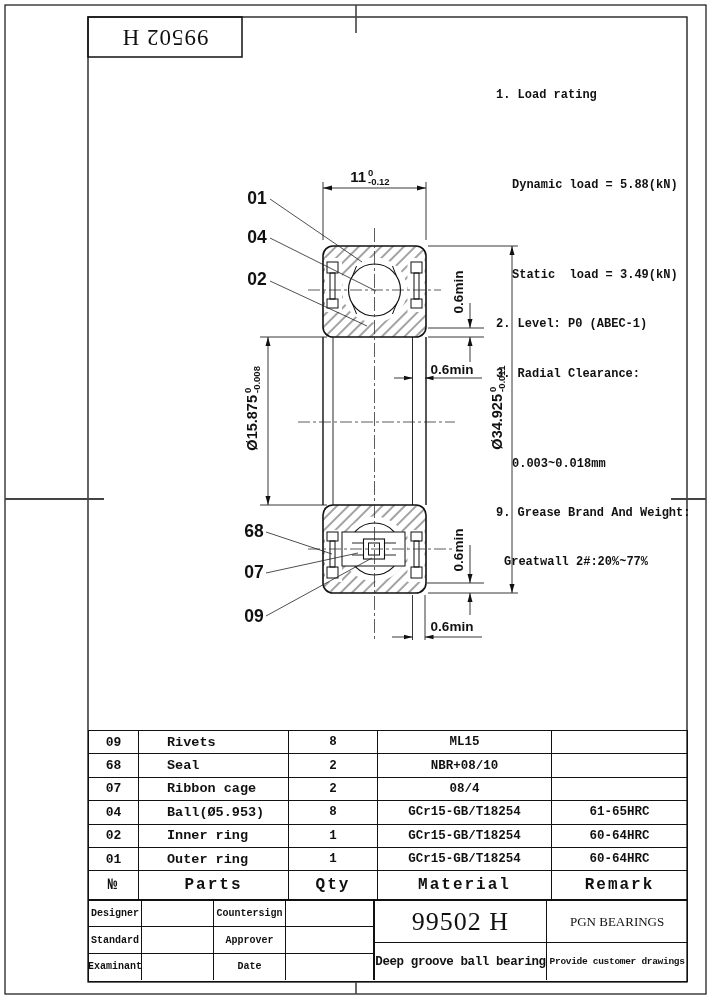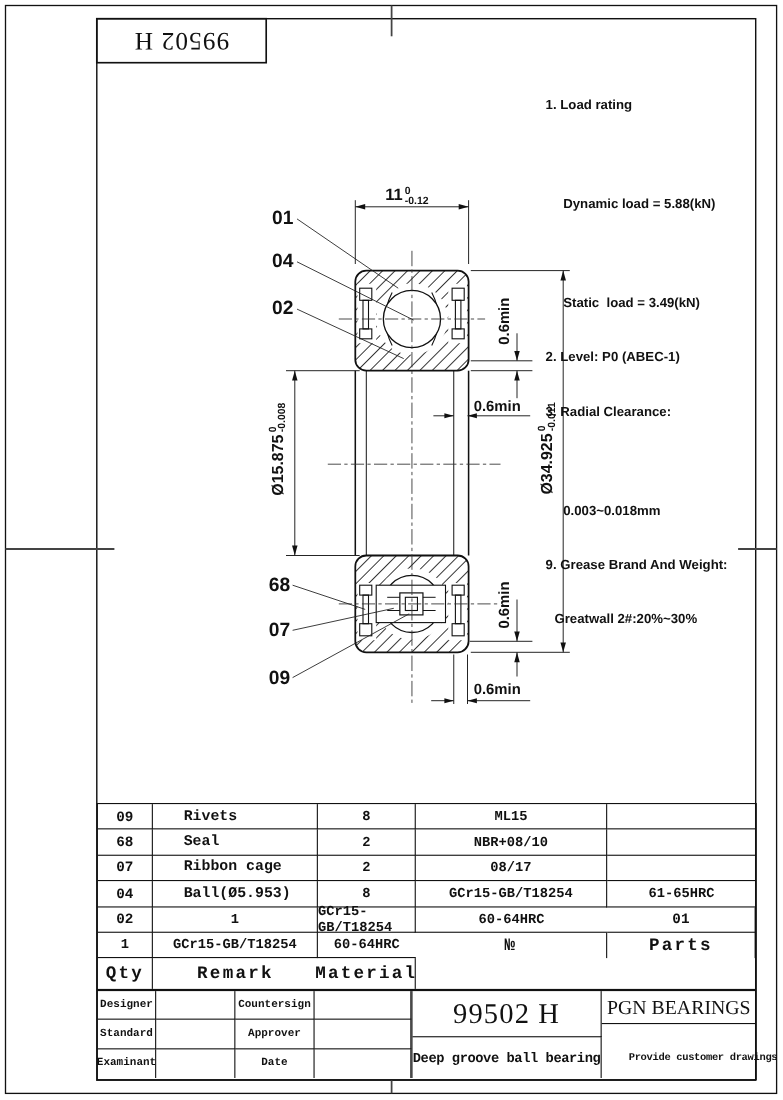--- a/index.html
+++ b/index.html
@@ -15,21 +15,21 @@
   
   .stamp {
     position:absolute; left:88px; top:17px; width:154px; height:40px;
     transform: rotate(180deg);
     font-family:"Liberation Serif", serif; font-size:23px; letter-spacing:1px;
     text-align:center; line-height:40px;
   }
 
   
   .specs { position:absolute; left:496px; top:54px;
-    font-family:Liberation Sans, sans-serif; font-weight:bold;
+    font-family:Liberation Mono, monospace; font-weight:bold;
     font-size:12px; line-height:16.4px; white-space:pre; }
   .specs .ind1 { padding-left:16px;margin-top:41px; }
   .specs .ind2 { padding-left:8px; }
 
   
   .ptable {
     position:absolute; left:88px; top:730px; width:600px; height:170px;
     border:1.4px solid #111;
     display:grid;
     grid-template-columns: 50px 150px 89px 174px auto;
@@ -52,31 +52,31 @@
     grid-template-rows:repeat(3, 26.4px); }
   .tb-left > div { display:flex; align-items:center; justify-content:center;
     border-right:1.1px solid #111; border-bottom:1.1px solid #111; font-size:10px; }
   .tb-left > div.rlast { border-bottom:none; }
   .tb-right { position:absolute; left:285px; top:0; width:312.2px; height:79.2px;
     border-left:1.1px solid #111; }
   .cell-pn { position:absolute; left:0; top:0; width:172px; height:42px;
     border-right:1.1px solid #111; border-bottom:1.1px solid #111;
     display:flex; align-items:center; justify-content:center;
     font-family:"Liberation Serif", serif; font-weight:normal; font-size:26px; letter-spacing:1px; }
-  .cell-co { position:absolute; left:172px; top:0; width:140.2px; height:30px;
+  .cell-co { position:absolute; left:172px; top:0; width:140.2px; height:42px;
     border-bottom:1.1px solid #111;
     display:flex; align-items:center; justify-content:center; text-align:center;
-    font-family:"Liberation Serif", serif; font-weight:normal; font-size:18px; line-height:20px; }
+    font-family:"Liberation Serif", serif; font-weight:normal; font-size:13px; line-height:20px; }
   .cell-prod { position:absolute; left:0; top:42px; width:172px; height:37.2px;
     border-right:1.1px solid #111;
     display:flex; align-items:center; justify-content:center;
     font-size:12.5px; letter-spacing:-0.4px; }
   .cell-note { position:absolute; left:172px; top:42px; width:140.2px; height:37.2px;
     display:flex; align-items:center; justify-content:center;
-    font-size:9.5px; letter-spacing:-0.3px;margin-left:22px; }
+    font-size:9.5px; letter-spacing:-0.3px; }
 
   
   text { fill:#111; }
   .dimtxt { font:bold 13.5px "Liberation Sans", sans-serif; }
   .dimmain { font:bold 15px "Liberation Sans", sans-serif; }
   .dimrot { font:bold 14.5px "Liberation Sans", sans-serif; }
   .tol { font:bold 9.5px "Liberation Sans", sans-serif; }
   .plabel { font:bold 17.5px "Liberation Sans", sans-serif; }
 </style>
 </head>
@@ -261,63 +261,65 @@
   <div class="stamp">99502 H</div>
 
   <div class="specs">
     <div>1. Load rating</div>
     <div class="ind1">Dynamic load = 5.88(kN)</div>
     <div class="ind1">Static  load = 3.49(kN)</div>
     <div>2. Level: P0 (ABEC-1)</div>
     <div>3. Radial Clearance:</div>
     <div class="ind1">0.003~0.018mm</div>
     <div>9. Grease Brand And Weight:</div>
-    <div class="ind2">Greatwall 2#:20%~30%</div>
+    <div class="ind2">Greatwall 2#:20%~77%</div>
   </div>
 
   <div class="ptable">
     <div class="num">09</div>
     <div class="pname">Rivets</div>
     <div>8</div>
     <div>ML15</div>
     <div class="lastcol"></div>
 
     <div class="num">68</div>
     <div class="pname">Seal</div>
     <div>2</div>
     <div>NBR+08/10</div>
     <div class="lastcol"></div>
 
     <div class="num">07</div>
     <div class="pname">Ribbon cage</div>
     <div>2</div>
-    <div>08/17</div>
+    <div>08/4</div>
     <div class="lastcol"></div>
 
     <div class="num">04</div>
     <div class="pname">Ball(Ø5.953)</div>
     <div>8</div>
     <div>GCr15-GB/T18254</div>
     <div class="lastcol">61-65HRC</div>
 
     <div class="num">02</div>
+    <div class="pname">Inner ring</div>
     <div>1</div>
     <div>GCr15-GB/T18254</div>
     <div class="lastcol">60-64HRC</div>
 
     <div class="num">01</div>
+    <div class="pname">Outer ring</div>
     <div>1</div>
     <div>GCr15-GB/T18254</div>
     <div class="lastcol">60-64HRC</div>
 
     <div class="hrow">№</div>
     <div class="hrow">Parts</div>
     <div class="hrow">Qty</div>
+    <div class="hrow">Material</div>
     <div class="hrow lastcol">Remark</div>
-    <div class="hrow">Material</div>
   </div>
 
   <div class="tblock">
     <div class="tb-left">
       <div>Designer</div>
       <div></div>
       <div>Countersign</div>
       <div></div>
 
       <div>Standard</div>

